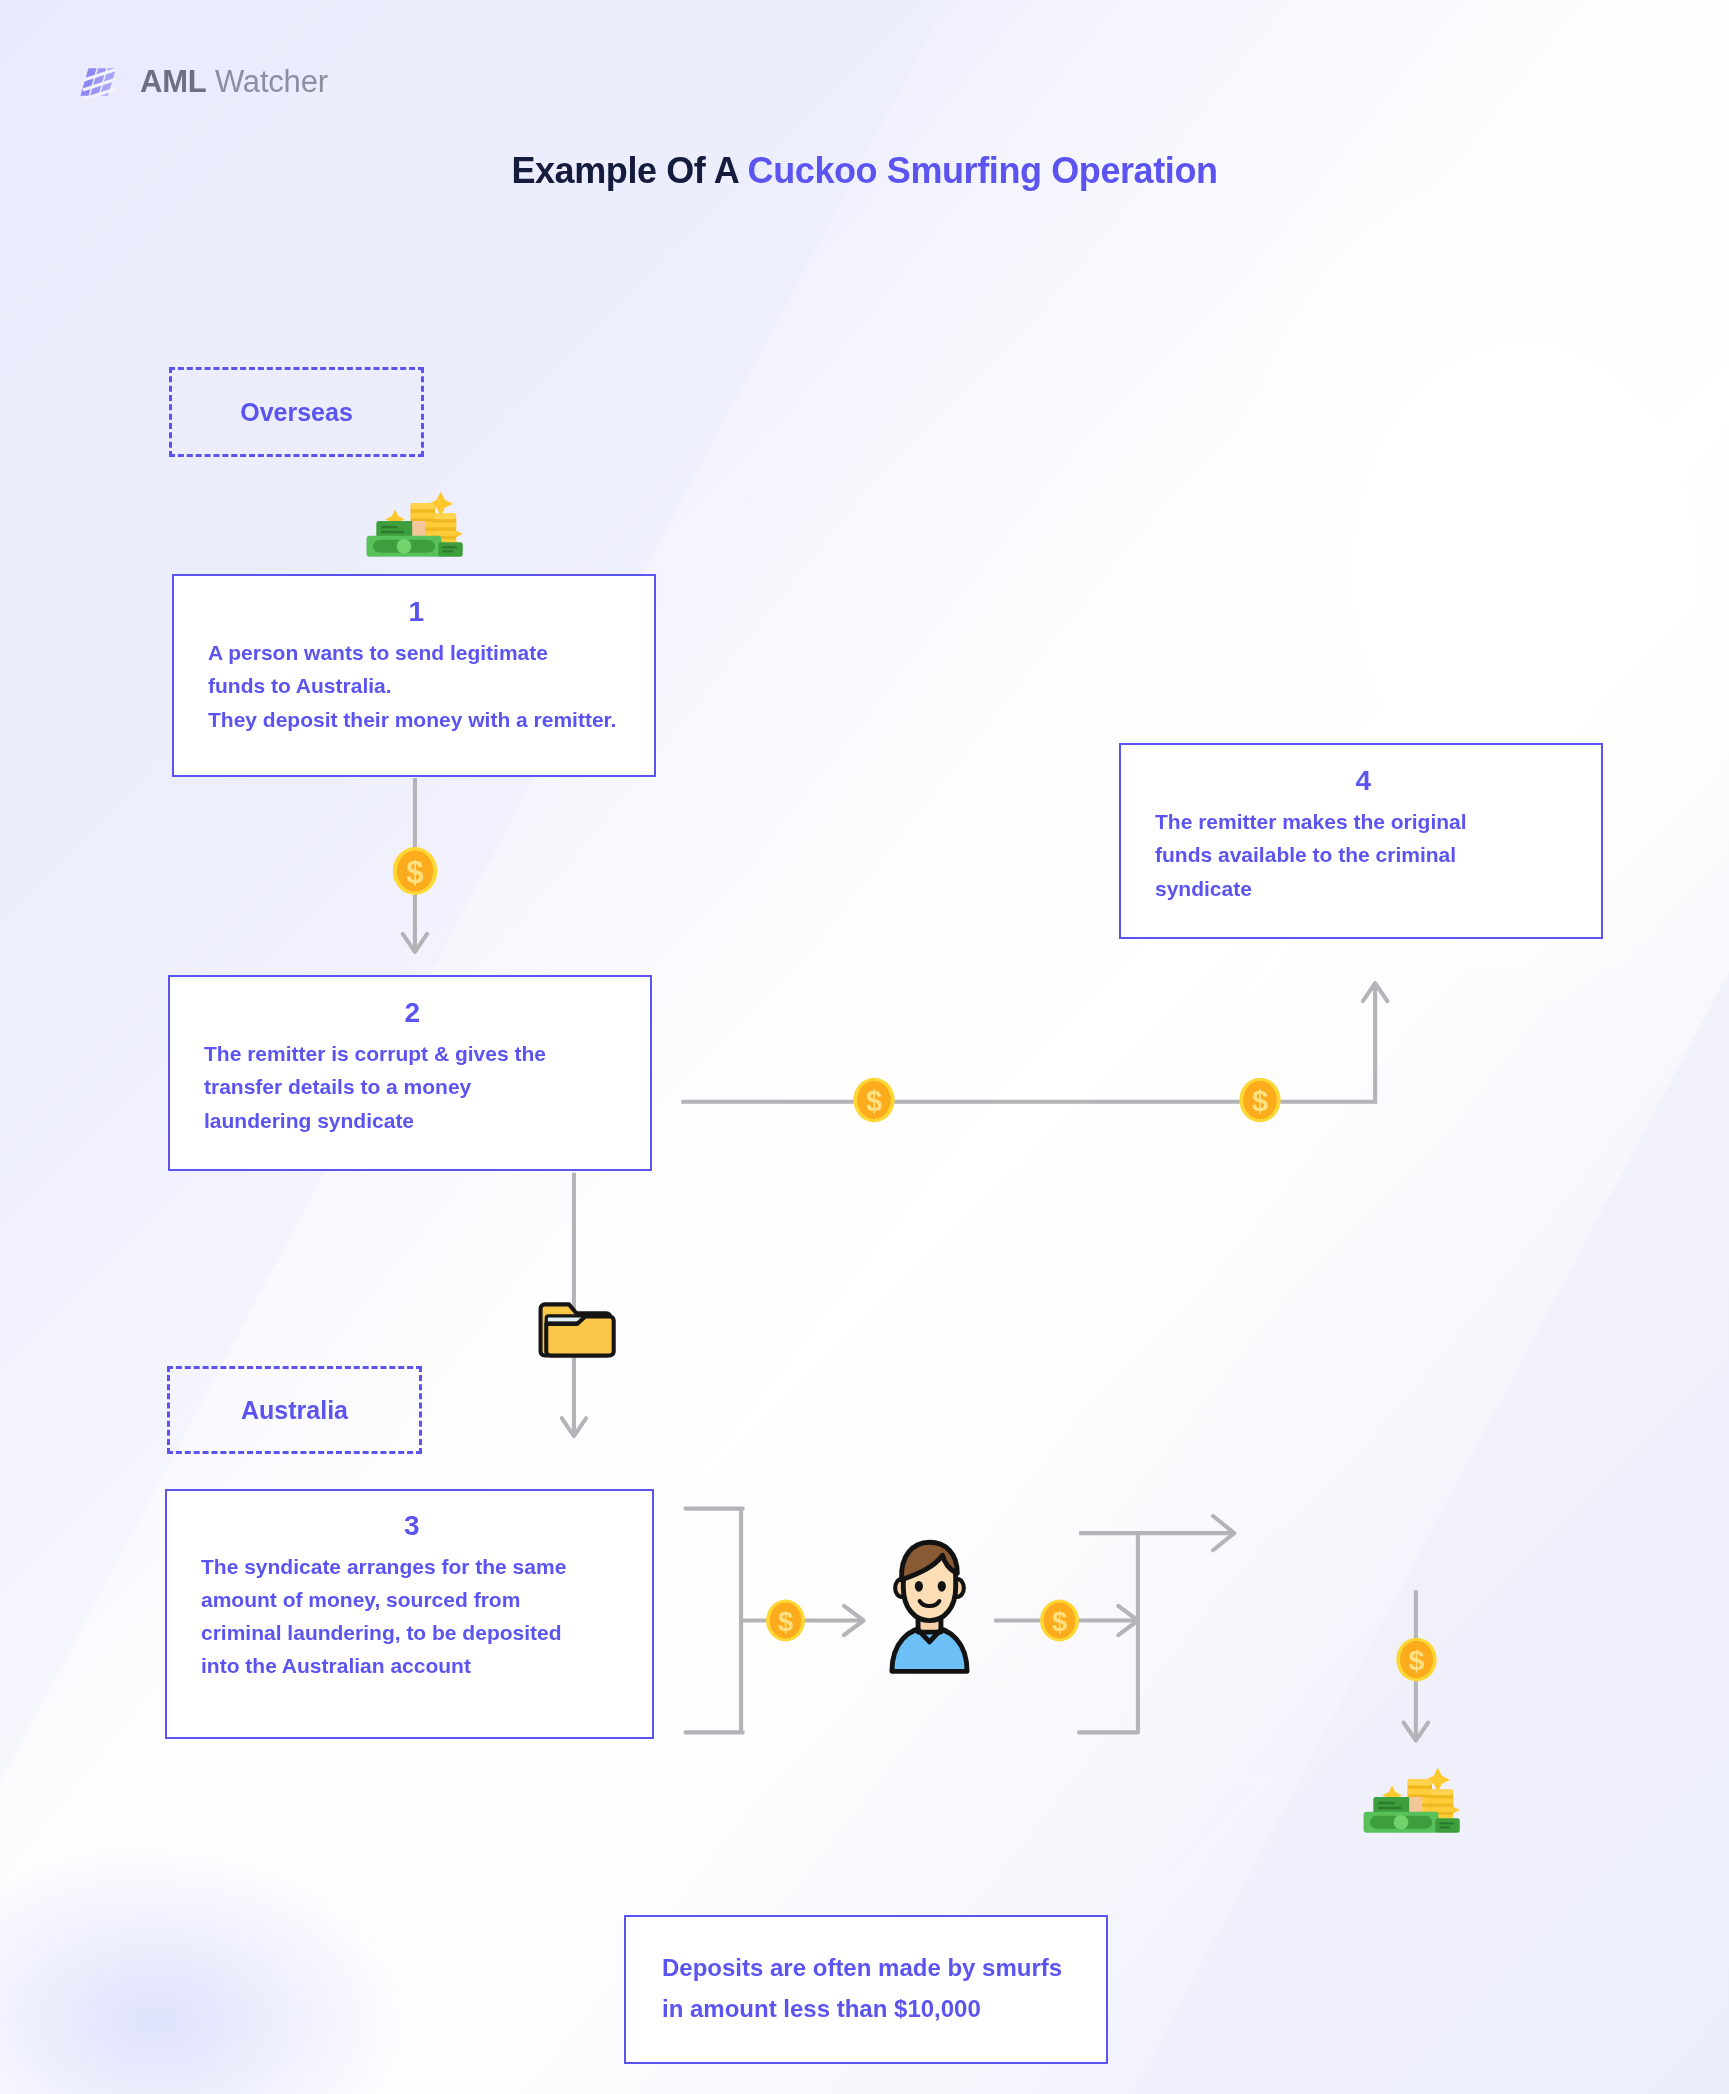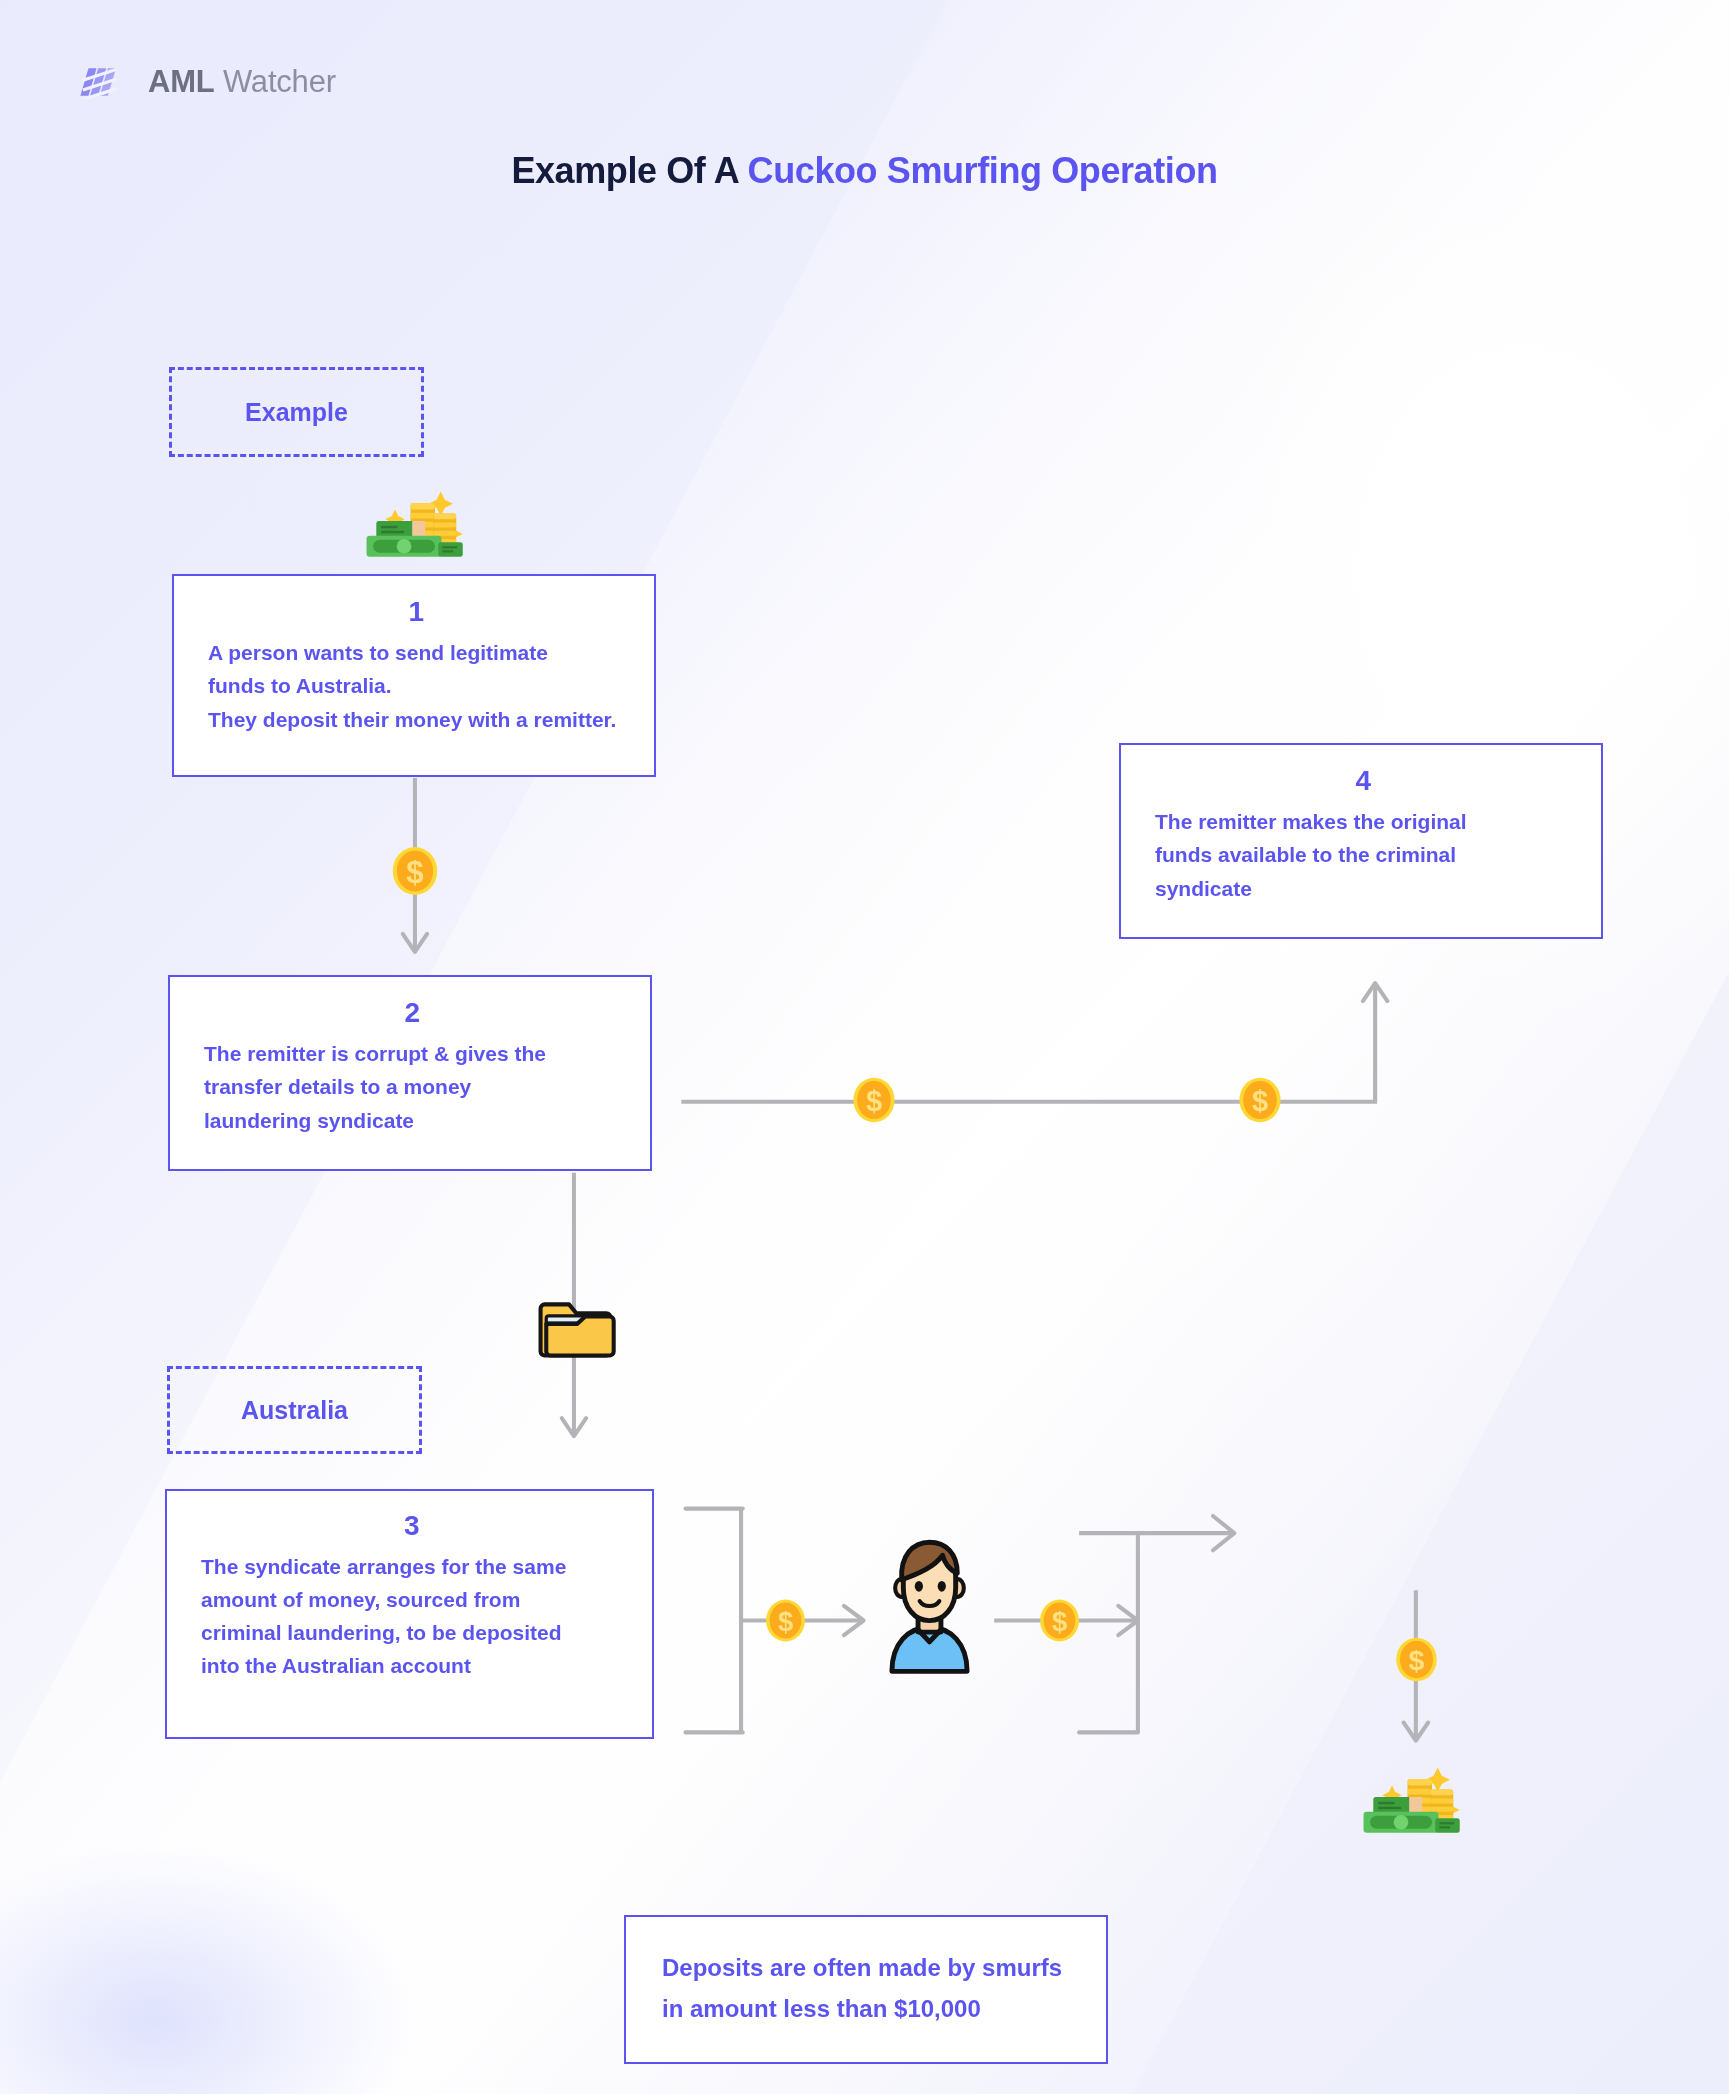--- a/index.html
+++ b/index.html
@@ -50,21 +50,21 @@
     pointer-events: none;
   }
 
   
   .logo {
     position: absolute;
     left: 80px;
     top: 64px;
     display: flex;
     align-items: center;
-    gap: 30px;
+    gap: 22px;
   }
   .logo-mark { width: 38px; height: 34px; display: block; }
   .logo-text {
     font-size: 31px;
     letter-spacing: -0.2px;
     white-space: nowrap;
   }
   .logo-aml { font-weight: 700; color: #6c7080; }
   .logo-watcher { font-weight: 400; color: #8b8fa0; }
 
@@ -163,21 +163,21 @@
         <rect x="2" y="22" width="44" height="4" transform="rotate(-18 24 24)"></rect>
         <rect x="2" y="34" width="44" height="4" transform="rotate(-18 24 36)"></rect>
       </g>
     </svg>
     <div class="logo-text"><span class="logo-aml">AML</span><span class="logo-watcher"> Watcher</span></div>
   </div>
 
   <div class="title"><span class="title-dark">Example Of A </span><span class="title-accent">Cuckoo Smurfing Operation</span></div>
 
   <div class="dashed-box" style="left:169px; top:367px; width:255px; height:90px;">
-    <span class="dashed-label">Example</span>
+    <span class="dashed-label">Overseas</span>
   </div>
 
   <svg class="conn" style="left:360px; top:488px;" width="106" height="70" viewBox="0 0 130 85">
 
     <path d="M99 4 l5 10 10 5 -10 5 -5 10 -5 -10 -10 -5 10 -5 z" fill="#ffc92e"></path>
     <path d="M43 26 l4 8 8 4 -8 4 -4 8 -4 -8 -8 -4 8 -4 z" fill="#ffc92e"></path>
     <path d="M114 44 l4 8 8 4 -8 4 -4 8 -4 -8 -8 -4 8 -4 z" fill="#ffc92e"></path>
 
     <rect x="62" y="18" width="30" height="50" rx="3" fill="#f0b71f"></rect>
     <rect x="62" y="18" width="30" height="8" rx="3" fill="#ffd34d"></rect>

